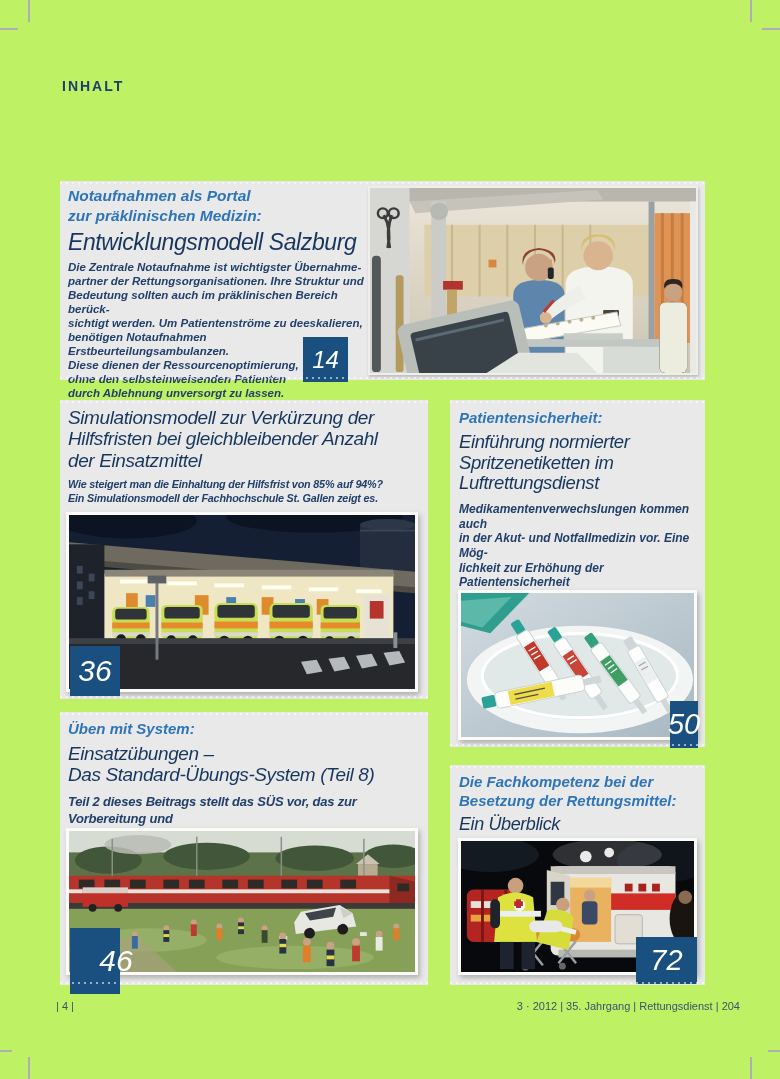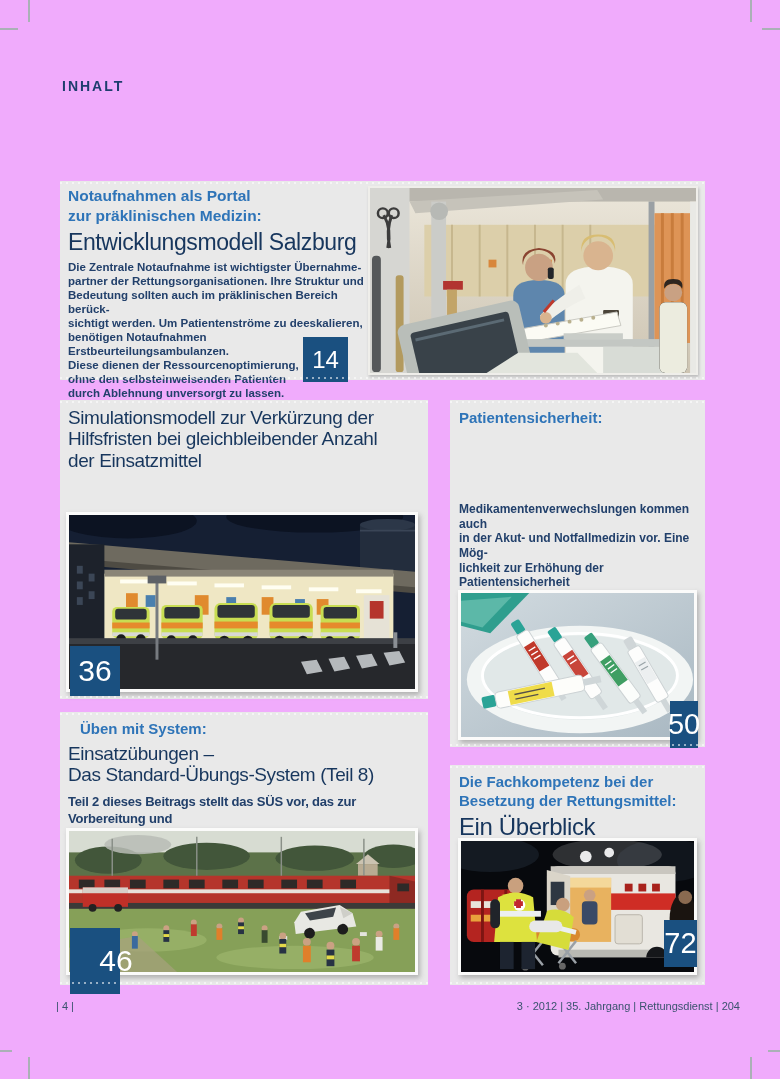--- a/index.html
+++ b/index.html
@@ -2,31 +2,31 @@
 <html style="--accent: #2e74b8; --headline: #17365d; --body-text: #22406b; --badge-bg: #1a5080; --panel-bg: #e9e9e9;"><head>
 <meta charset="utf-8">
 <style>
   :root{
     --accent:#2e74b8; --headline:#17365d; --body-text:#22406b;
     --badge-bg:#1a5080; --panel-bg:#e9e9e9;
   }
   *{margin:0;padding:0;box-sizing:border-box;}
   html,body{background:#fff;}
   body{font-family:"Liberation Sans",sans-serif;}
-  .page{position:relative;width:780px;height:1079px;background:#f0abfc;overflow:hidden;}
+  .page{position:relative;width:780px;height:1079px;background:#bef264;overflow:hidden;}
 
   
   .cm{position:absolute;background:#aab0b6;}
   .cm.v{width:2px;height:22px;}
   .cm.h{width:18px;height:2px;}
 
   .inhalt{position:absolute;left:62px;top:78px;font-size:14px;font-weight:700;
     letter-spacing:2px;color:#1e3e6e;}
 
-  .panel{position:absolute;background:var(--panel-bg);}
+  .panel{position:absolute;background:var(--panel-bg);font-style:italic;}
   .panel::before,.panel::after{content:"";position:absolute;left:0;right:0;height:2px;
     background-image:repeating-linear-gradient(90deg,#ffffff 0 2px,transparent 2px 6px);opacity:.55;}
   .panel::before{top:1px;} .panel::after{bottom:1px;}
 
   .kicker{color:var(--accent);font-weight:700;white-space:pre-line;line-height:1.28;}
   .title{color:var(--headline);font-weight:500;white-space:pre-line;letter-spacing:-0.4px;line-height:1.12;}
   .teaser{color:var(--body-text);font-weight:600;white-space:pre-line;line-height:1.22;}
   .lead{color:var(--body-text);font-weight:700;white-space:pre-line;line-height:1.3;}
 
   .badge{position:absolute;background:var(--badge-bg);color:#fff;display:flex;
@@ -55,32 +55,32 @@
   
   .panel-c{left:450px;top:400px;width:255px;height:347px;}
   .panel-c .kicker{position:absolute;left:9px;top:8px;font-size:15px;}
   .panel-c .title{position:absolute;left:9px;top:32px;font-size:18.5px;}
   .panel-c .teaser{position:absolute;left:9px;top:102px;width:241px;font-size:12px;}
   .photo-c{left:8px;top:190px;width:239px;height:150px;}
   .panel-c .badge{right:7px;top:301px;width:28px;height:47px;font-size:29px;}
 
   
   .panel-d{left:60px;top:712px;width:368px;height:273px;}
-  .panel-d .kicker{position:absolute;left:20px;top:7px;font-size:15px;}
+  .panel-d .kicker{position:absolute;left:8px;top:7px;font-size:15px;}
   .panel-d .title{position:absolute;left:8px;top:31px;font-size:19px;}
   .panel-d .lead{position:absolute;left:8px;top:82px;width:354px;font-size:13px;letter-spacing:-0.2px;}
   .photo-d{left:6px;top:116px;width:352px;height:147px;}
   .panel-d .badge{left:10px;top:216px;width:50px;height:66px;font-size:30px;padding-left:42px;}
 
   
   .panel-e{left:450px;top:765px;width:255px;height:220px;}
   .panel-e .kicker{position:absolute;left:9px;top:7px;font-size:15px;}
-  .panel-e .title{position:absolute;left:9px;top:49px;font-size:24px;}
+  .panel-e .title{position:absolute;left:9px;top:49px;font-size:18px;}
   .photo-e{left:8px;top:73px;width:239px;height:137px;}
-  .panel-e .badge{right:8px;top:155px;width:33px;height:47px;font-size:29px;}
+  .panel-e .badge{right:8px;top:172px;width:61px;height:47px;font-size:29px;}
 
   .footer{position:absolute;left:56px;right:40px;top:1000px;display:flex;
     justify-content:space-between;font-size:11px;color:#3a536e;}
 
   .blurry{filter:blur(.5px);}
 </style>
 </head>
 <body>
 
 <div class="page">
@@ -190,20 +190,22 @@
         <polygon points="118,191 150,170 210,170 230,191" fill="#e2e5dd"></polygon>
         <rect x="196" y="150" width="60" height="6" fill="#c9cdc8"></rect>
       </svg>
     </figure>
   </section>
 
   <section class="panel panel-b">
     <h1 class="title">Simulationsmodell zur Verkürzung der
 Hilfsfristen bei gleichbleibender Anzahl
 der Einsatzmittel</h1>
+    <p class="lead">Wie steigert man die Einhaltung der Hilfsfrist von 85% auf 94%?
+Ein Simulationsmodell der Fachhochschule St. Gallen zeigt es.</p>
     <figure class="photo photo-b">
       <svg viewBox="0 0 352 178" preserveAspectRatio="none">
         <rect width="352" height="178" fill="#151f33"></rect>
         <ellipse cx="60" cy="6" rx="70" ry="18" fill="#0c1322"></ellipse>
         <ellipse cx="250" cy="2" rx="90" ry="16" fill="#0c1322"></ellipse>
         <rect x="296" y="10" width="56" height="66" fill="#232d3d"></rect>
         <ellipse cx="324" cy="10" rx="28" ry="6" fill="#2c3748"></ellipse>
         <line x1="296" y1="16" x2="352" y2="16" stroke="#3a4556" stroke-width="2"></line>
 
         <polygon points="0,28 352,58 352,76 0,46" fill="#6e6a5f"></polygon>
@@ -296,20 +298,23 @@
         <rect x="88" y="62" width="3" height="86" fill="#777b80"></rect>
         <rect x="80" y="62" width="19" height="8" fill="#5d6166"></rect>
         <rect x="330" y="120" width="4" height="16" fill="#8a8f94"></rect>
       </svg>
     </figure>
     <div class="badge">36</div>
   </section>
 
   <section class="panel panel-c">
     <div class="kicker">Patientensicherheit:</div>
+    <h1 class="title">Einführung normierter
+Spritzenetiketten im
+Luftrettungsdienst</h1>
     <p class="teaser">Medikamentenverwechslungen kommen auch
 in der Akut- und Notfallmedizin vor. Eine Mög-
 lichkeit zur Erhöhung der Patientensicherheit
 ist die konsequente Kennzeichnung von Sprit-
 zen sowohl in Bezug auf den Inhaltsstoff als
 auch auf die Konzentration des Medikaments.</p>
     <figure class="photo photo-c">
       <svg viewBox="0 0 239 150" preserveAspectRatio="none">
         <defs>
           <linearGradient id="bgC" x1="0" y1="0" x2="1" y2="1">

